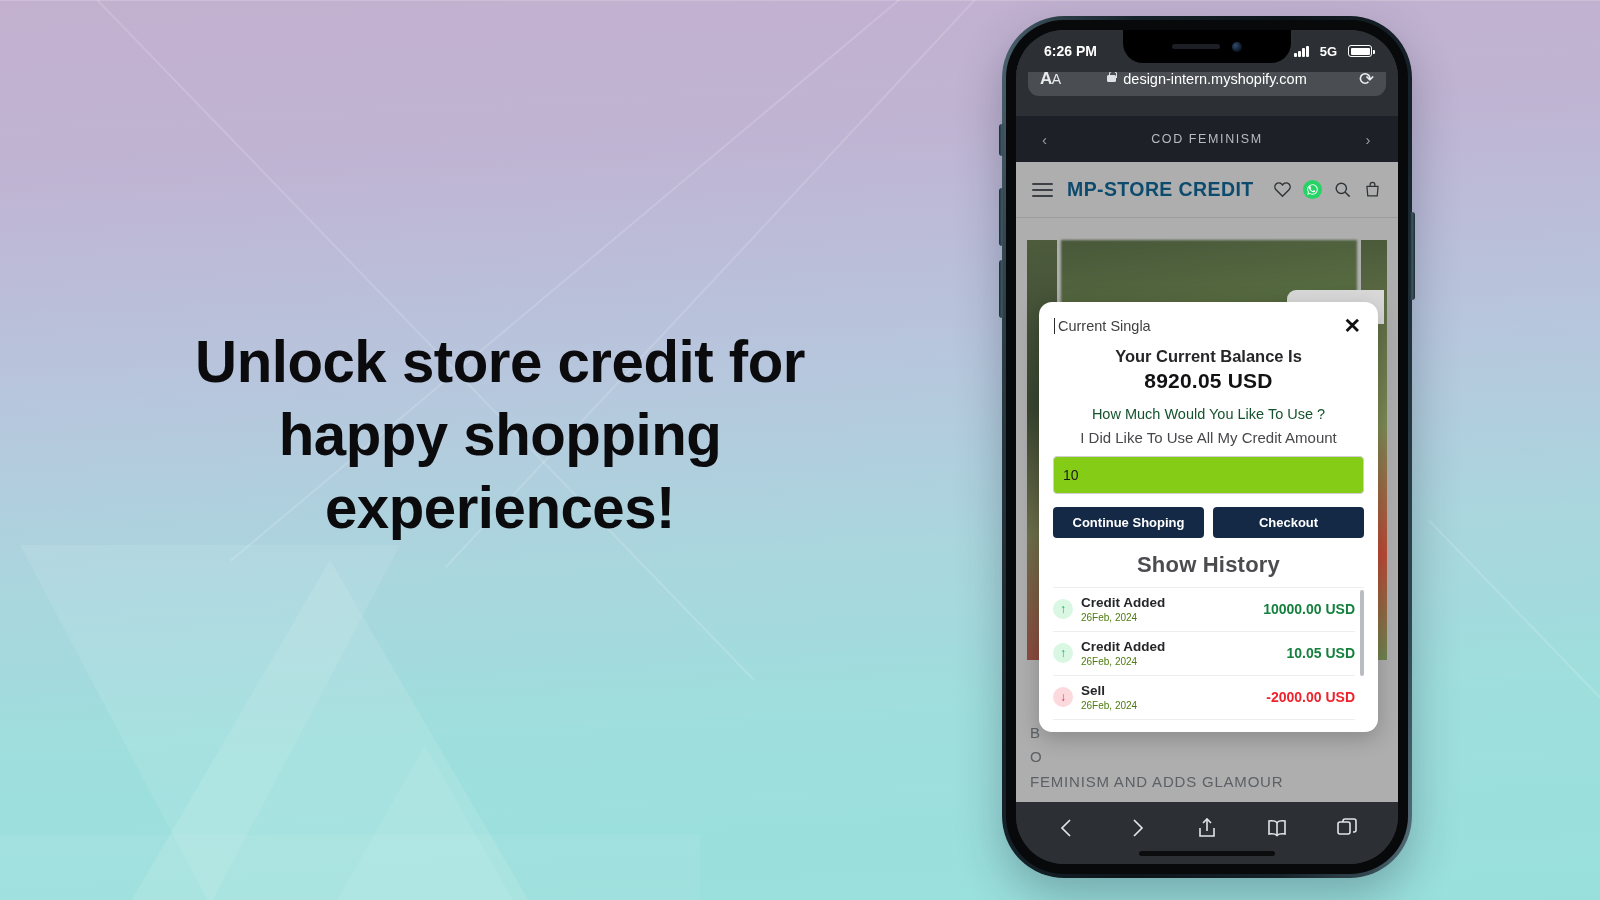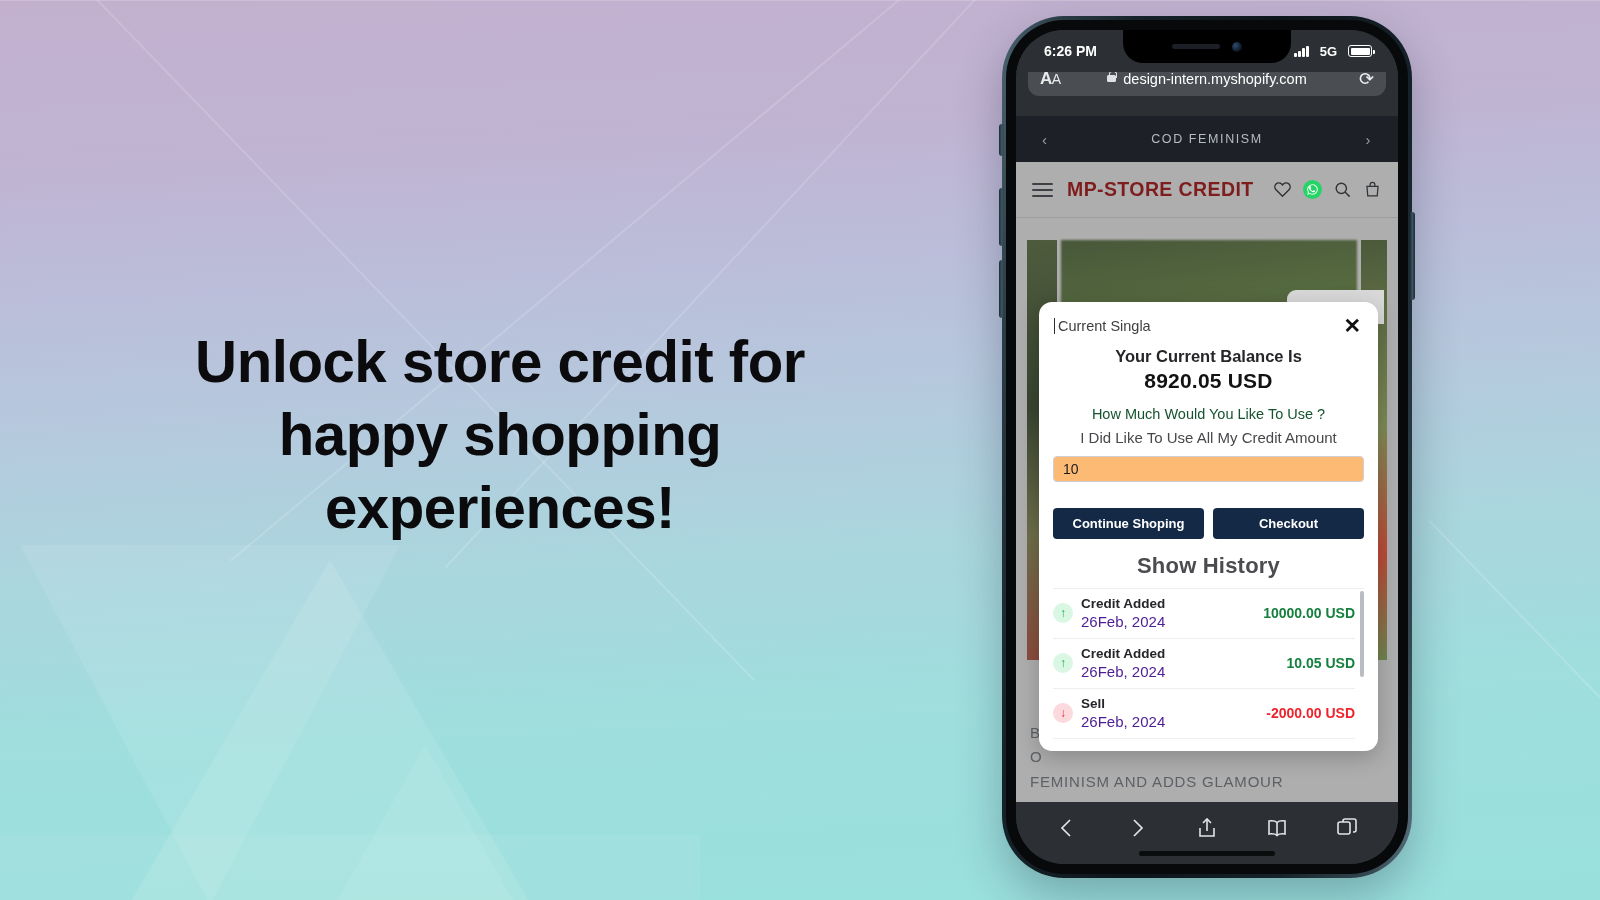--- a/index.html
+++ b/index.html
@@ -233,21 +233,21 @@
     display: flex;
     align-items: center;
     padding: 0 16px;
     z-index: 15;
     border-bottom: 1px solid #9d9d9d;
   }
   .burger { display: flex; flex-direction: column; gap: 4px; width: 21px; }
   .burger i { display:block; height: 2px; background: #3d4146; border-radius: 1px; }
   .brand {
     margin-left: 14px;
-    color: #7f1d1d;
+    color: #0c4a6e;
     font-weight: bold;
     font-size: 19.5px;
     letter-spacing: 0.4px;
   }
   .hdr-icons { margin-left: auto; display: flex; align-items: center; gap: 11px; }
   .ic { width: 19px; height: 19px; color: #2f3438; }
   .wa {
     width: 19px; height: 19px; border-radius: 50%;
     background: #25d366;
     display: flex; align-items: center; justify-content: center;
@@ -359,33 +359,33 @@
   }
   .q-sub {
     text-align: center;
     font-size: 15px;
     color: #48484c;
     margin-top: 7px;
   }
   .amt-input {
     margin-top: 10px;
     width: 100%;
-    height: 26px;
+    height: 38px;
     border: 1px solid #cfcfd3;
     border-radius: 4px;
-    background: #fdba74;
+    background: #84cc16;
     padding: 0 9px;
     font-size: 14px;
     font-family: "Liberation Sans", sans-serif;
     color: #1a1a1c;
   }
   .btn-row {
     display: flex;
     gap: 9px;
-    margin-top: 26px;
+    margin-top: 13px;
   }
   .btn {
     flex: 1;
     height: 31px;
     border: none;
     border-radius: 4px;
     background: #132945;
     color: #ffffff;
     font-size: 13px;
     font-weight: bold;
@@ -416,21 +416,21 @@
     width: 20px; height: 20px; border-radius: 50%;
     display: flex; align-items: center; justify-content: center;
     font-size: 12px; font-weight: bold;
     flex: none;
     margin-right: 8px;
   }
   .hist-ic.up { background: #d9f7e3; color: #12b354; }
   .hist-ic.down { background: #fbd9dc; color: #e0344a; }
   .hist-txt { flex: 1; }
   .hist-type { font-size: 13.5px; font-weight: bold; color: #26262a; }
-  .hist-date { font-size: 15px; color: #4c1d95; margin-top: 2px; }
+  .hist-date { font-size: 10px; color: #4d7c0f; margin-top: 2px; }
   .hist-amt { font-size: 14px; font-weight: bold; white-space: nowrap; }
   .hist-amt.pos { color: #15803d; }
   .hist-amt.neg { color: #f0222c; }
   .hist-scroll {
     position: absolute;
     right: 0; top: 2px;
     width: 4px;
     height: 86px;
     background: #b9bcc0;
     border-radius: 2px;

